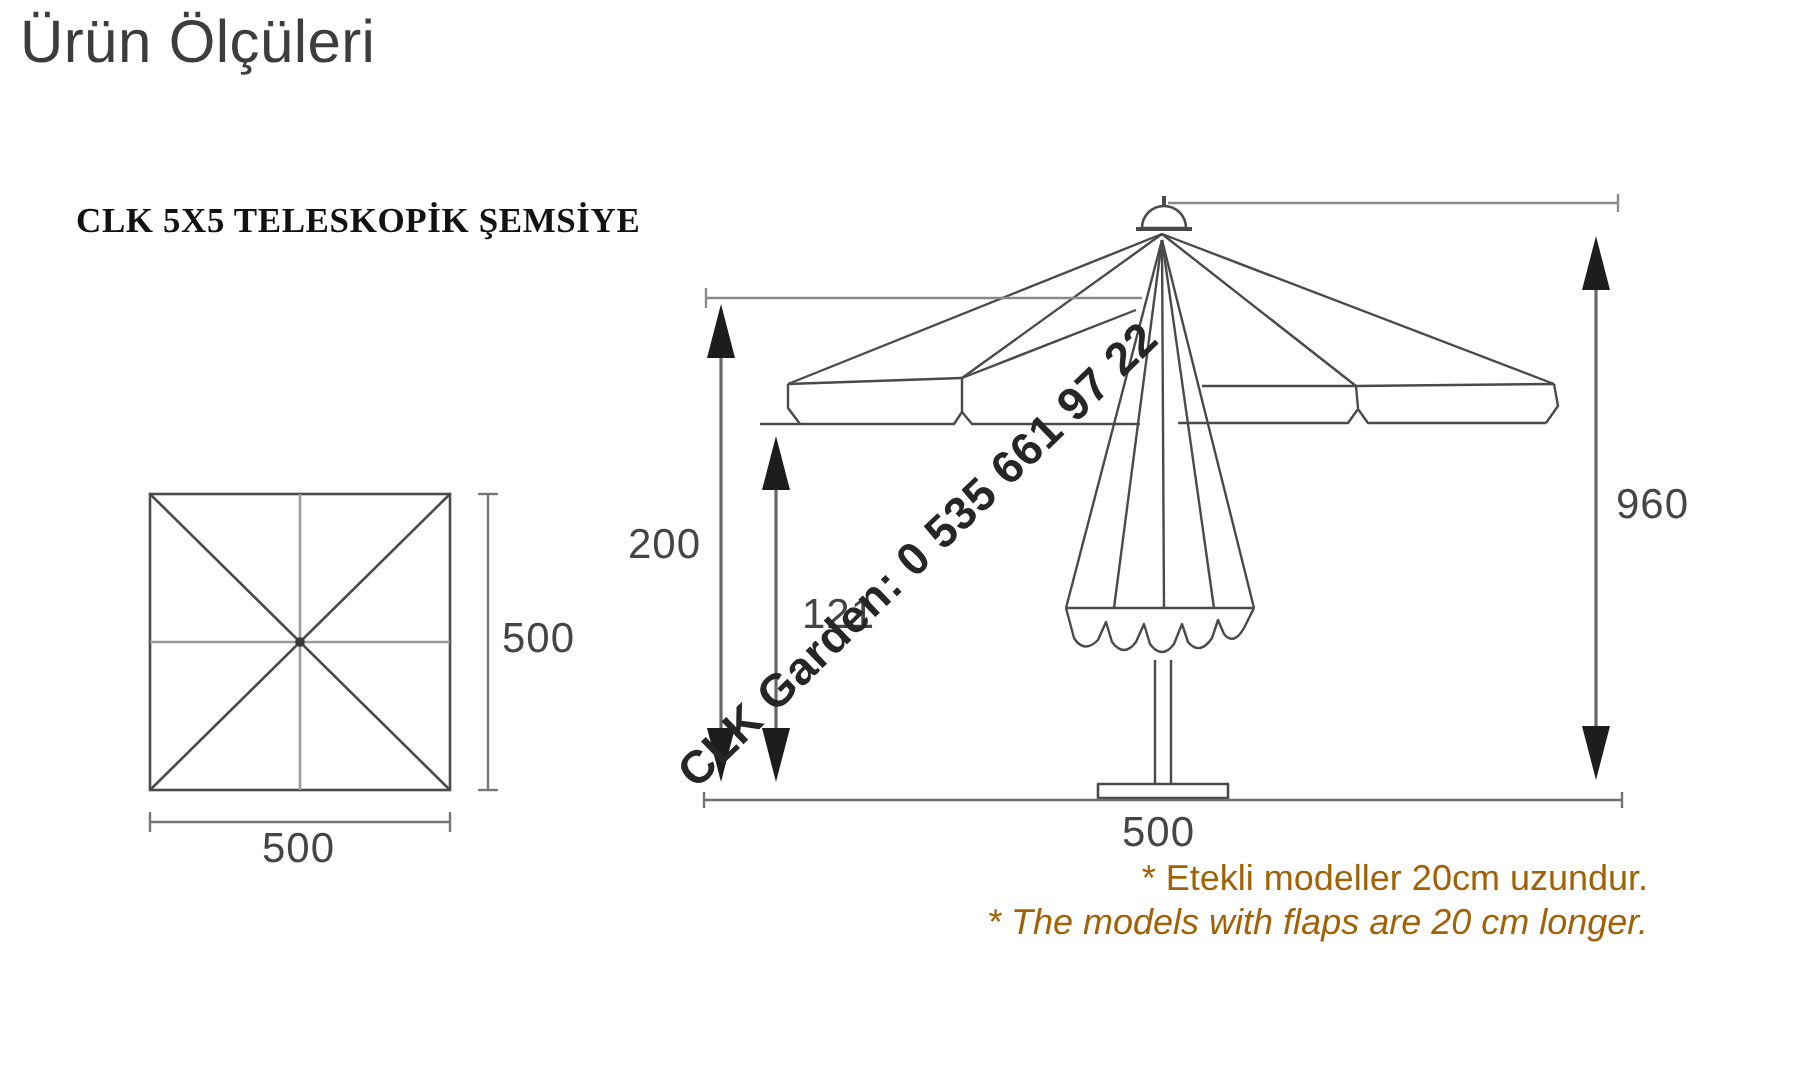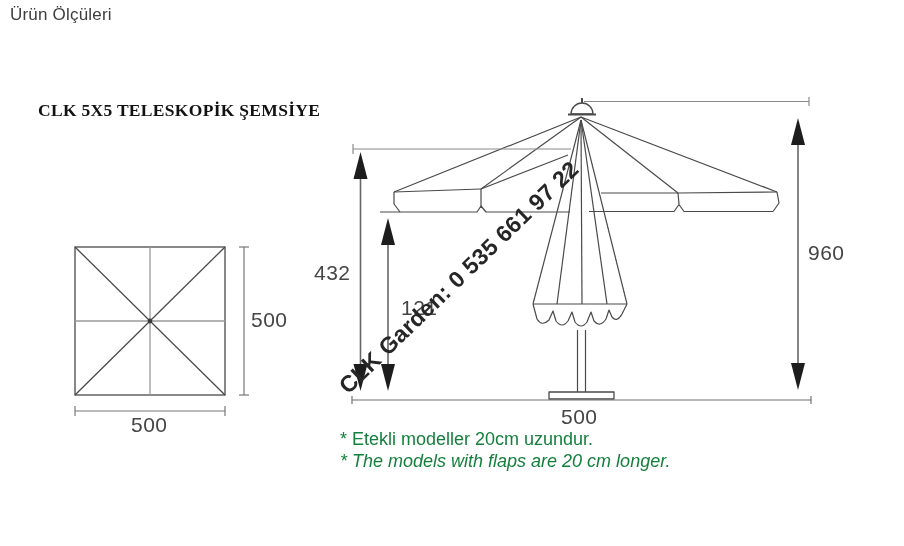--- a/index.html
+++ b/index.html
@@ -2,37 +2,37 @@
 <html><head>
 <meta charset="utf-8">
 <style>
   html,body{margin:0;padding:0;}
   body{
     width:904px;height:546px;position:relative;background:#ffffff;
     font-family:"Liberation Sans",sans-serif;overflow:hidden;
   }
   .abs{position:absolute;}
   #page-title{
-    left:10px;top:5px;font-size:17px;color:#3d3d3d;letter-spacing:0.2px;
+    left:10px;top:5px;font-size:30px;color:#3d3d3d;letter-spacing:0.2px;
   }
   #product-title{
     left:38px;top:60px;font-size:17.5px;font-weight:700;color:#121212;
     font-family:"Liberation Serif",serif;letter-spacing:0.3px;margin-top:40px;
   }
   .dim-label{
     font-size:21px;color:#454545;letter-spacing:0.5px;
   }
   #label-sq-height{left:251px;top:308px;}
   #label-sq-width{left:131px;top:413px;}
   #label-364{left:314px;top:261px;}
   #label-235{left:401px;top:296px;}
   #label-520{left:808px;top:241px;}
   #label-ground-500{left:561px;top:405px;}
   .footnote{
-    left:340px;width:484px;text-align:left;color:#15803d;font-size:18px;
+    left:340px;width:484px;text-align:right;color:#a16207;font-size:18px;
   }
   #footnote-tr{top:429px;}
   #footnote-en{top:451px;font-style:italic;}
   #watermark{
     left:290px;top:264px;width:338px;text-align:center;
     transform:rotate(-44deg);transform-origin:50% 50%;
     font-size:23px;font-weight:700;color:#262626;letter-spacing:0.3px;
     white-space:nowrap;
   }
   svg{position:absolute;left:0;top:0;}
@@ -134,21 +134,21 @@
     <polygon points="798,390 791,363 805,363" fill="#1d1d1d"></polygon>
   </g>
 </svg>
 
 <div class="abs" id="page-title">Ürün Ölçüleri</div>
 <div class="abs" id="product-title">CLK 5X5 TELESKOPİK ŞEMSİYE</div>
 
 <div class="abs dim-label" id="label-sq-height">500</div>
 <div class="abs dim-label" id="label-sq-width">500</div>
 
-<div class="abs dim-label" id="label-364">432</div>
+<div class="abs dim-label" id="label-364">200</div>
 <div class="abs dim-label" id="label-235">121</div>
 <div class="abs dim-label" id="label-520">960</div>
 <div class="abs dim-label" id="label-ground-500">500</div>
 
 <div class="abs footnote" id="footnote-tr">* Etekli modeller 20cm uzundur.</div>
 <div class="abs footnote" id="footnote-en">* The models with flaps are 20 cm longer.</div>
 
 <div class="abs" id="watermark">CLK Garden: 0 535 661 97 22</div>
 
 </body></html>

